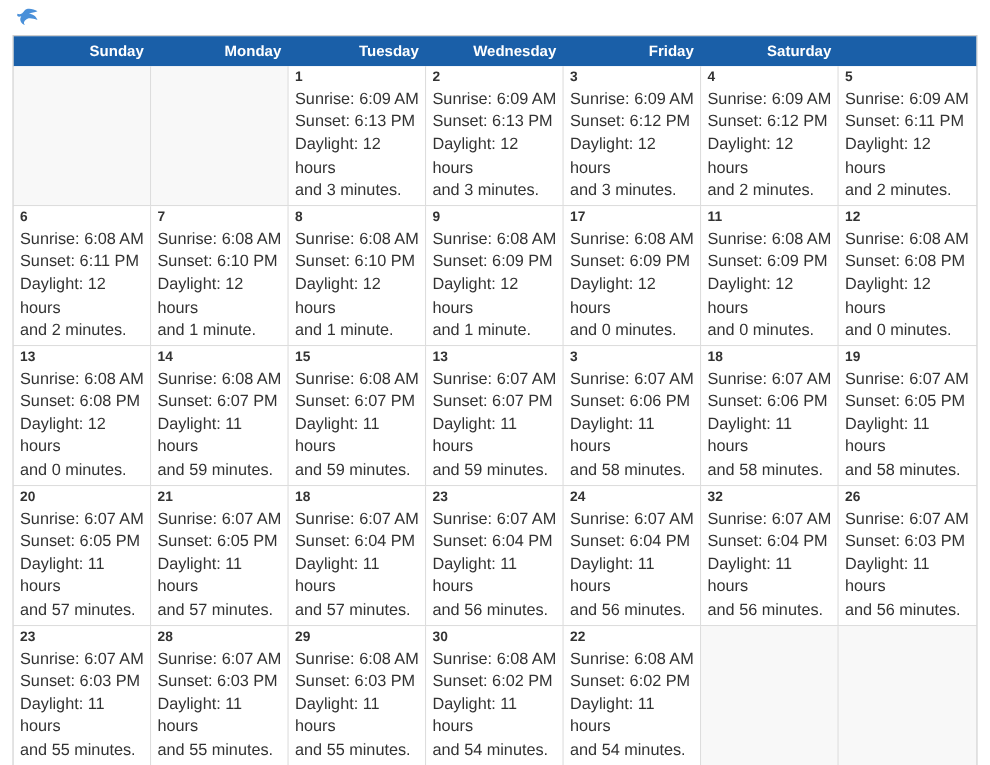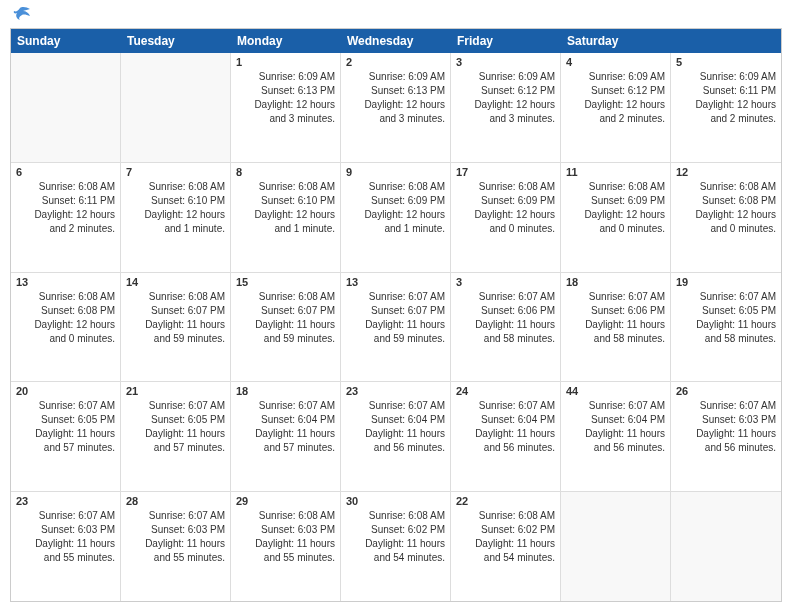--- a/index.html
+++ b/index.html
@@ -53,21 +53,21 @@
     .cal-header {
       display: grid;
       grid-template-columns: repeat(7, 1fr);
       background: #1a5fa8;
     }
     .cal-header-cell {
       color: #fff;
       font-size: 12px;
       font-weight: bold;
       padding: 5px 6px;
-      text-align: left;
+      text-align: right;
     }
     .cal-body {
       flex: 1;
       display: flex;
       flex-direction: column;
     }
     .cal-row {
       display: grid;
       grid-template-columns: repeat(7, 1fr);
       flex: 1;
@@ -90,24 +90,23 @@
     .cal-cell.empty {
       background: #f8f8f8;
     }
     .day-num {
       font-size: 11px;
       font-weight: bold;
       color: #333;
       margin-bottom: 2px;
     }
     .cell-text {
-      font-size: 10px;
+      font-size: 13px;
       line-height: 1.4;
       color: #333;
-      text-align: right;
     }
   </style>
 </head>
 <body>
 
 <div class="page">
   <div class="header">
     <div class="logo">
       <div class="logo-text">
         <span style="font-size:18px;font-weight:bold;color:#333;"></span>
@@ -119,22 +118,22 @@
     </div>
     <div class="title-section">
       <div class="month-title"></div>
       <div class="subtitle"></div>
     </div>
   </div>
 
   <div class="calendar">
     <div class="cal-header">
     <div class="cal-header-cell">Sunday</div>
+        <div class="cal-header-cell">Monday</div>
         <div class="cal-header-cell">Tuesday</div>
-        <div class="cal-header-cell">Monday</div>
         <div class="cal-header-cell">Wednesday</div>
         <div class="cal-header-cell">Friday</div>
         <div class="cal-header-cell">Saturday</div>
       </div>
     <div class="cal-body">
     <div class="cal-row">
           <div class="cal-cell empty"></div>
           <div class="cal-cell empty"></div>
           <div class="cal-cell">
             <div class="day-num">1</div>
@@ -304,21 +303,21 @@
 and 56 minutes.</div>
           </div>
           <div class="cal-cell">
             <div class="day-num">24</div>
             <div class="cell-text" style="white-space: pre-line;">Sunrise: 6:07 AM
 Sunset: 6:04 PM
 Daylight: 11 hours
 and 56 minutes.</div>
           </div>
           <div class="cal-cell">
-            <div class="day-num">44</div>
+            <div class="day-num">32</div>
             <div class="cell-text" style="white-space: pre-line;">Sunrise: 6:07 AM
 Sunset: 6:04 PM
 Daylight: 11 hours
 and 56 minutes.</div>
           </div>
           <div class="cal-cell">
             <div class="day-num">26</div>
             <div class="cell-text" style="white-space: pre-line;">Sunrise: 6:07 AM
 Sunset: 6:03 PM
 Daylight: 11 hours

